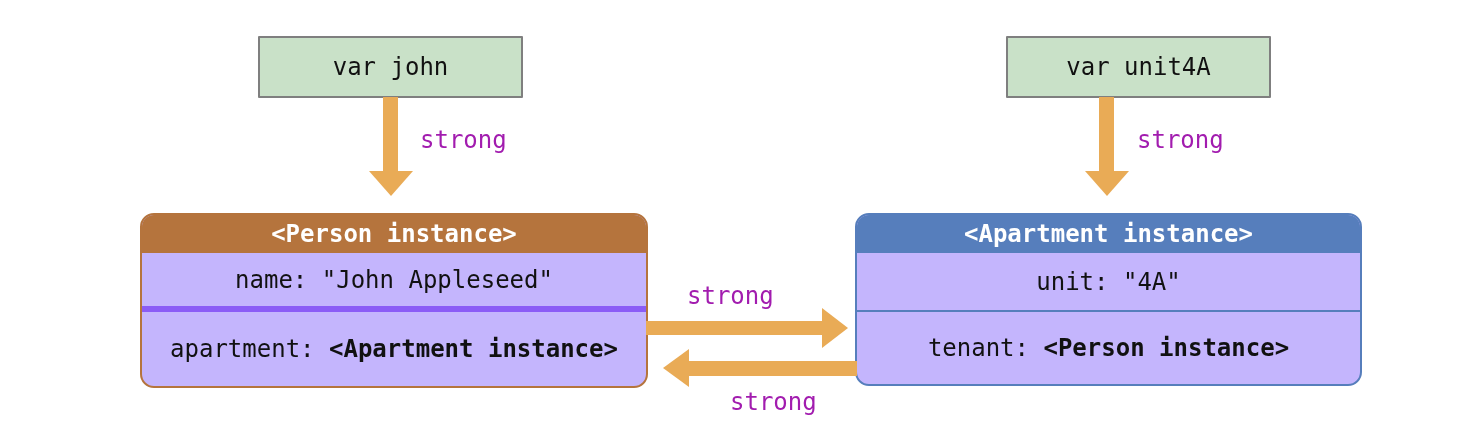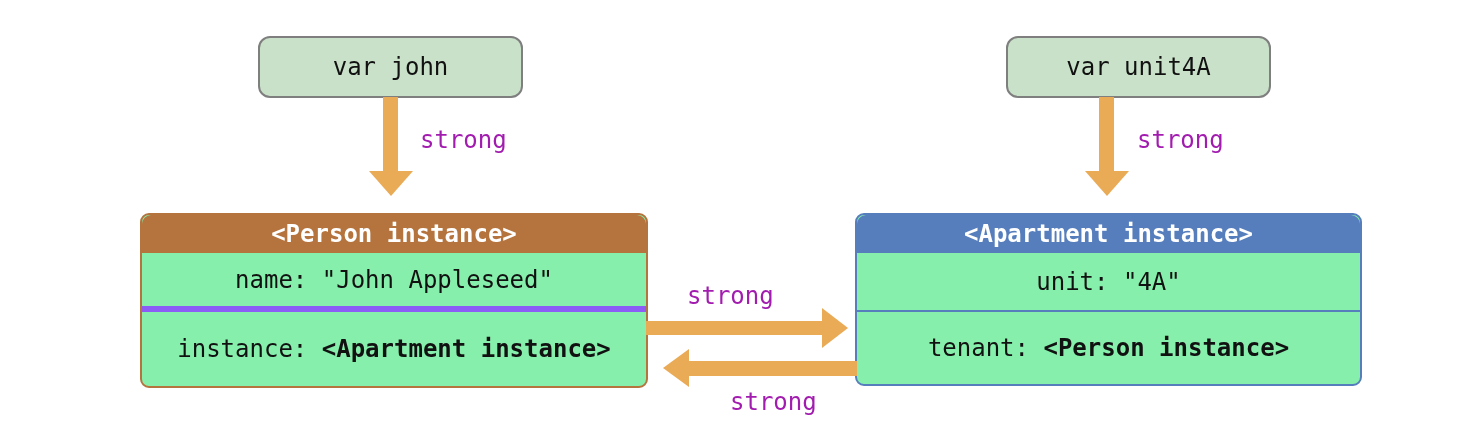--- a/index.html
+++ b/index.html
@@ -19,36 +19,36 @@
   * { box-sizing: border-box; }
 
   
   .var-box {
     position: absolute;
     width: 265px;
     height: 62px;
     top: 36px;
     background: #C9E1C8;
     border: 2px solid #7F7F7F;
-    border-radius: 12px;
+    border-radius: 1px;
     display: flex;
     align-items: center;
     justify-content: center;
     font-size: 24px;
     letter-spacing: 0;
   }
   .var-box.john   { left: 258px; }
   .var-box.unit4a { left: 1006px; }
 
   
   .instance-box {
     position: absolute;
     top: 213px;
-    background: #86efac;
-    border-radius: 9px;
+    background: #c4b5fd;
+    border-radius: 14px;
     display: flex;
     flex-direction: column;
     overflow: hidden;
   }
   .instance-box.person {
     left: 140px;
     width: 508px;
     height: 175px;
     border: 2px solid #B5743D;
   }
@@ -157,21 +157,21 @@
   <div class="strong-label unit4a">strong</div>
 
   <div class="instance-box person">
     <div class="instance-header">
       <span>&lt;Person instance&gt;</span>
     </div>
     <div class="instance-row row-1">
       <span class="row-prefix">name: </span><span class="row-value">"John Appleseed"</span>
     </div>
     <div class="instance-row row-2">
-      <span class="row-prefix">instance: </span><span class="row-value bold-value">&lt;Apartment instance&gt;</span>
+      <span class="row-prefix">apartment: </span><span class="row-value bold-value">&lt;Apartment instance&gt;</span>
     </div>
   </div>
 
   <div class="instance-box apartment">
     <div class="instance-header">
       <span>&lt;Apartment instance&gt;</span>
     </div>
     <div class="instance-row row-1">
       <span class="row-prefix">unit: </span><span class="row-value">"4A"</span>
     </div>

